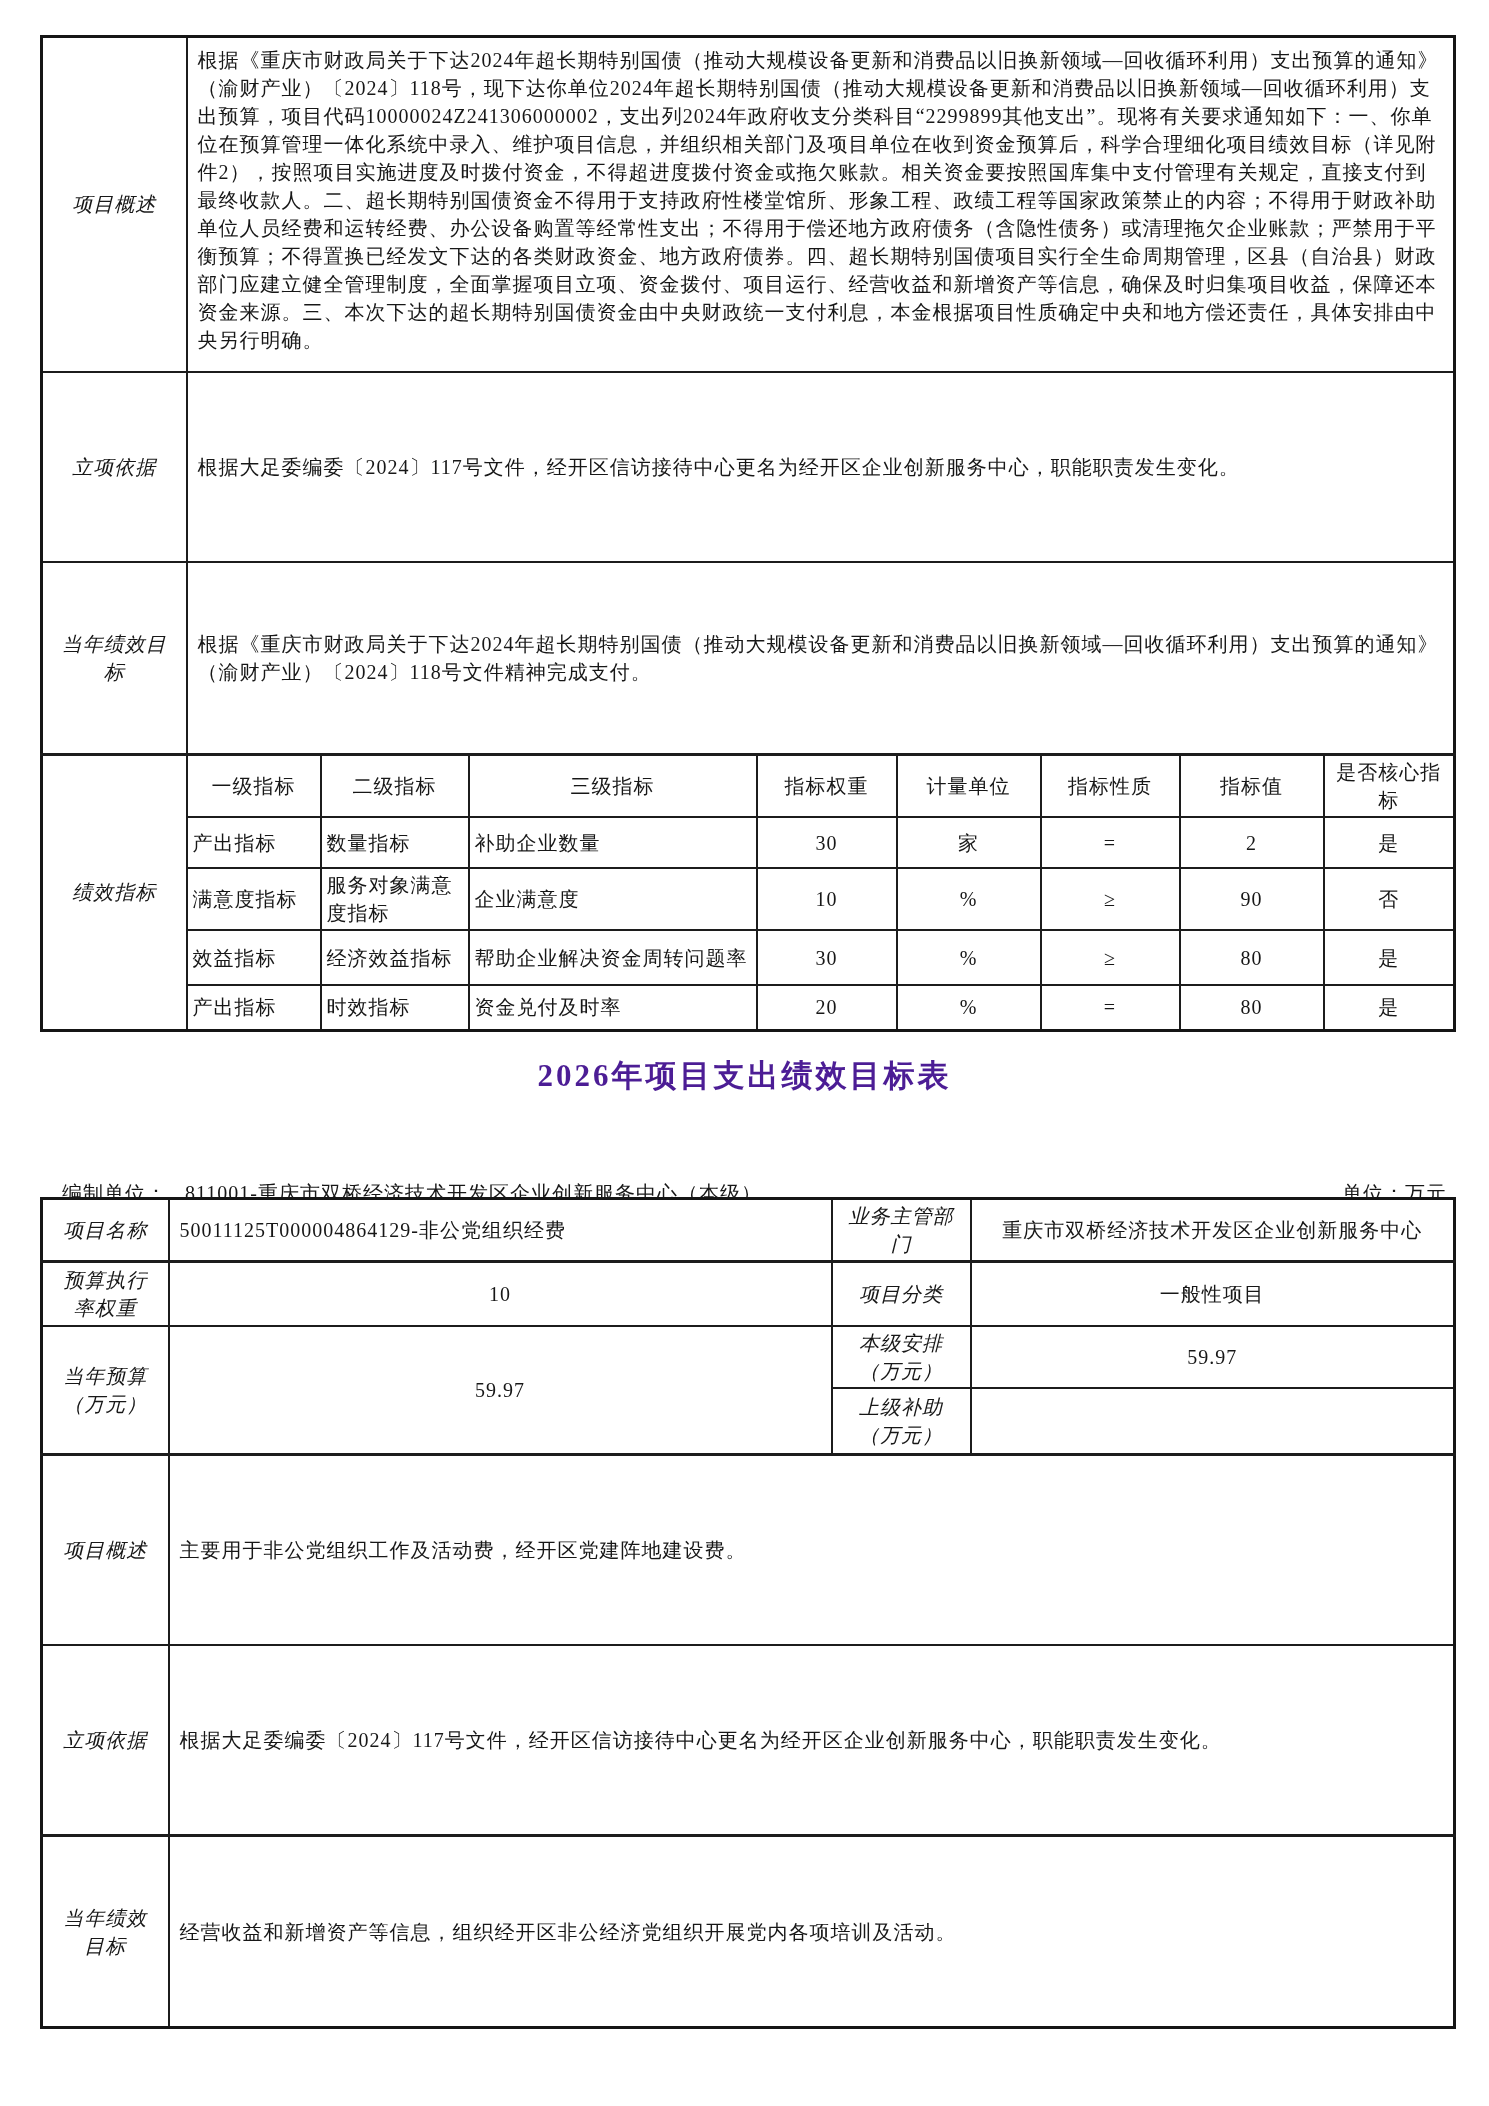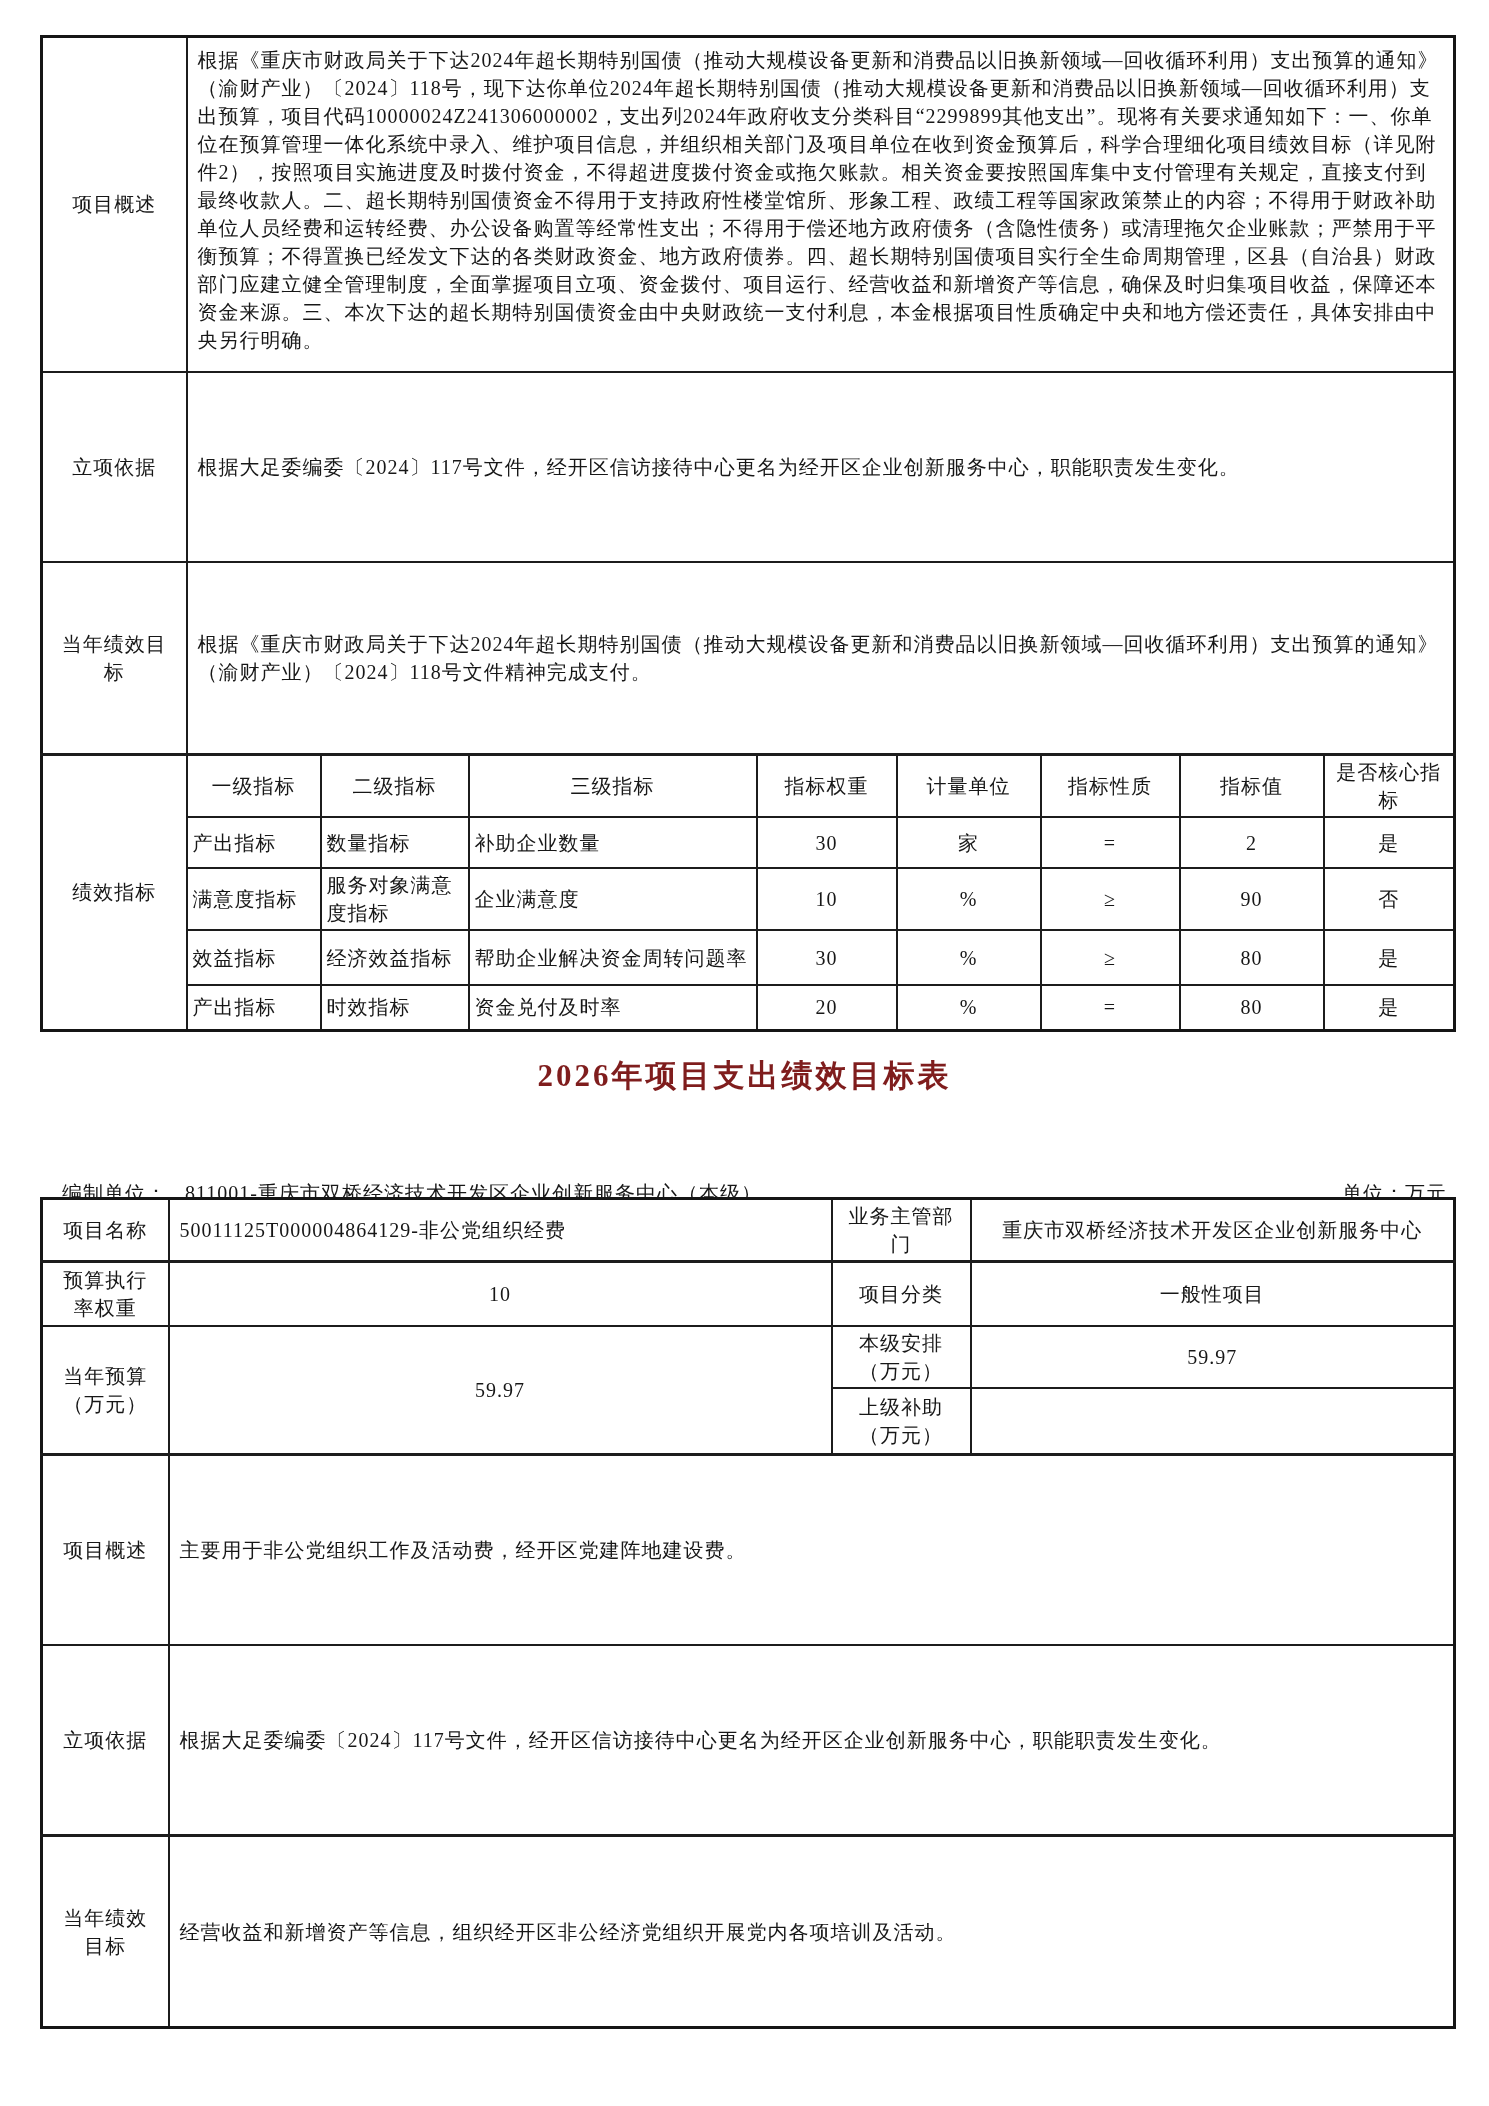--- a/index.html
+++ b/index.html
@@ -12,31 +12,31 @@
   }
   table { border-collapse:collapse; table-layout:fixed; width:1413px; background:#fff; }
   td {
     border:2px solid #1c1c1c;
     font-size:20px; line-height:28px; letter-spacing:1px;
     vertical-align:middle; word-break:break-all; overflow:hidden;
   }
   .tbl { position:absolute; left:40px; }
   #table1 { top:35px; }
   #table2 { top:1197px; }
-  .lbl { text-align:center; padding:2px 13px; }
+  .lbl { text-align:center; padding:2px 13px;font-style:italic; }
   .txt { text-align:left; padding:0 10px; }
   .txt-top { vertical-align:top; padding-top:8px; }
   .ctr { text-align:center; padding:2px 6px; }
   .ind-name { text-align:left; padding:2px 5px;border-radius:6px; }
   .bt-thick { border-top-width:3px; }
   .outer { border:3px solid #151515; }
   #page-title {
     position:absolute; top:1055px; left:0; width:1489px;
     text-align:center; font-size:31px; font-weight:bold;
-    letter-spacing:3px; color:#7f1d1d;
+    letter-spacing:3px; color:#4c1d95;
   }
   #meta-line {
     position:absolute; top:1180px; left:62px; width:1391px;
     display:flex; justify-content:space-between; align-items:flex-end;
     font-size:20px; letter-spacing:1px;
   }
   #meta-line .unit { padding-right:6px;margin-left:48px; }
   #meta-line .lbl-part { margin-right:18px; }
 </style>
 </head>

